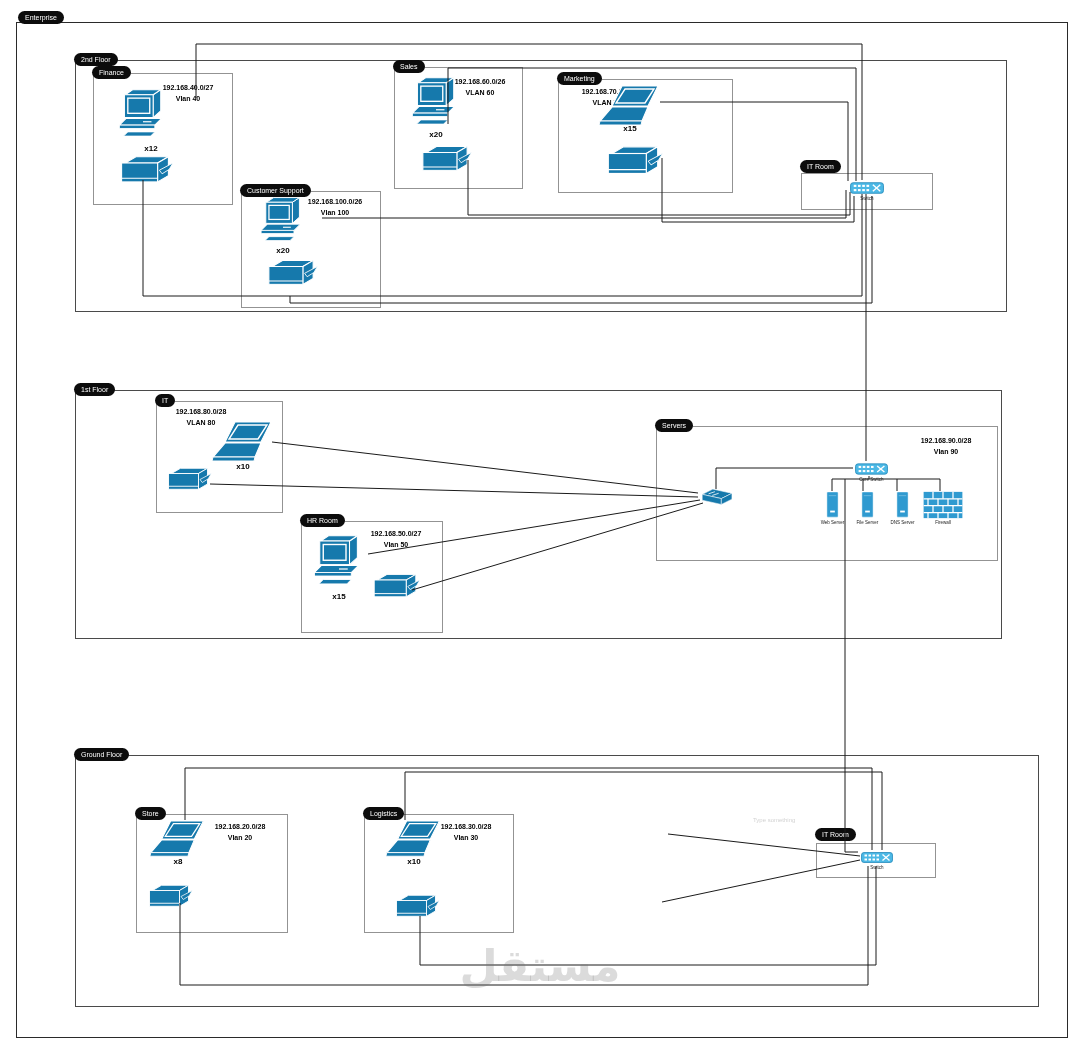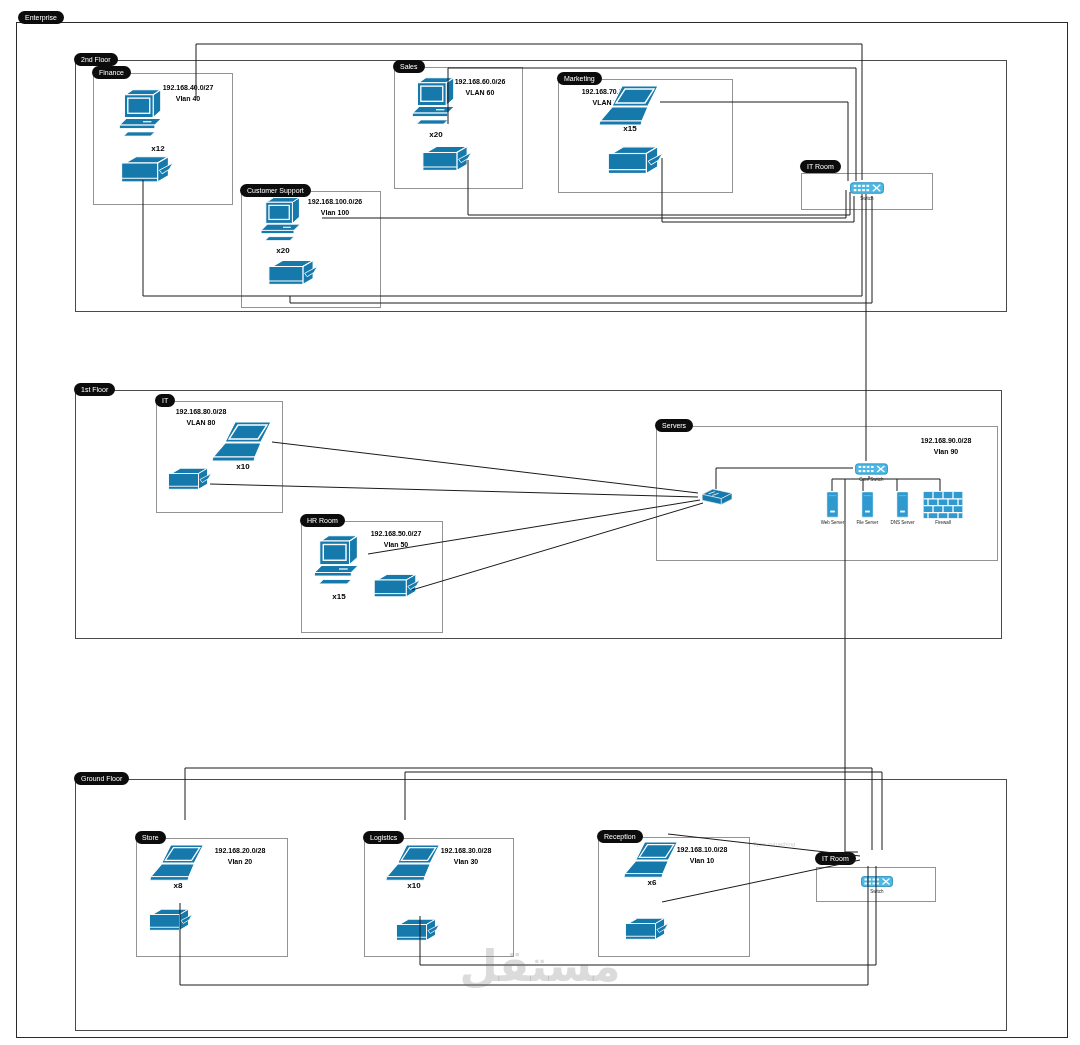--- a/index.html
+++ b/index.html
@@ -126,21 +126,21 @@
 
     <div class="room" style="left:17px;top:12px;width:138px;height:130px;">
       <span class="pill attach">Finance</span>
       <div class="info" style="right:2px;top:8px;width:84px;">
         <div>192.168.40.0/27</div>
         <div>Vlan 40</div>
       </div>
       <svg class="dev" style="left:20px;top:14px;" width="58" height="54">
           <use href="#i-desktop"></use>
         </svg>
-      <div class="count" style="left:35px;top:70px;width:58px;text-align:center;">x12</div>
+      <div class="count" style="left:28px;top:70px;width:58px;text-align:center;">x12</div>
       <svg class="dev" style="left:18px;top:80px;" width="66" height="36">
           <use href="#i-printer"></use>
         </svg>
     </div>
 
     <div class="room" style="left:318px;top:6px;width:127px;height:120px;">
       <span class="pill attach">Sales</span>
       <div class="info" style="right:2px;top:8px;width:80px;">
         <div>192.168.60.0/26</div>
         <div>VLAN 60</div>
@@ -251,21 +251,21 @@
           <use href="#i-server"></use>
         </svg>
       <div class="tiny" style="left:223px;top:93px;width:45px;">DNS Server</div>
       <svg class="dev" style="left:266px;top:64px;" width="40" height="28">
           <use href="#i-firewall"></use>
         </svg>
       <div class="tiny" style="left:261px;top:93px;width:50px;">Firewall</div>
     </div>
   </div>
 
-  <div class="floor" style="left:75px;top:779px;width:930px;height:250px;">
+  <div class="floor" style="left:75px;top:755px;width:930px;height:250px;padding-left:32px;">
     <span class="pill attach">Ground Floor</span>
 
     <div class="room" style="left:60px;top:58px;width:150px;height:117px;">
       <span class="pill attach">Store</span>
       <div class="info" style="right:4px;top:6px;width:86px;">
         <div>192.168.20.0/28</div>
         <div>Vlan 20</div>
       </div>
       <svg class="dev" style="left:12px;top:4px;" width="58" height="40">
           <use href="#i-laptop"></use>
@@ -284,34 +284,20 @@
       </div>
       <svg class="dev" style="left:20px;top:4px;" width="58" height="40">
           <use href="#i-laptop"></use>
         </svg>
       <div class="count" style="left:20px;top:42px;width:58px;">x10</div>
       <svg class="dev" style="left:24px;top:78px;" width="54" height="30">
           <use href="#i-printer"></use>
         </svg>
     </div>
 
-    <div class="room" style="left:522px;top:57px;width:150px;height:118px;">
-      <span class="pill attach">Reception</span>
-      <div class="info" style="right:4px;top:6px;width:86px;">
-        <div>192.168.10.0/28</div>
-        <div>Vlan 10</div>
-      </div>
-      <svg class="dev" style="left:24px;top:2px;" width="58" height="40">
-          <use href="#i-laptop"></use>
-        </svg>
-      <div class="count" style="left:24px;top:40px;width:58px;">x6</div>
-      <svg class="dev" style="left:20px;top:78px;" width="52" height="30">
-          <use href="#i-printer"></use>
-        </svg>
-    </div>
 
     <div class="faint" style="left:677px;top:61px;">Type something</div>
 
     <div class="room" style="left:740px;top:87px;width:118px;height:33px;">
       <span class="pill" style="top:-16px;left:-2px;">IT Room</span>
       <svg class="dev" style="left:44px;top:6px;" width="32" height="15">
           <use href="#i-switch"></use>
         </svg>
       <div class="tiny" style="left:44px;top:21px;width:32px;">Switch</div>
     </div>

